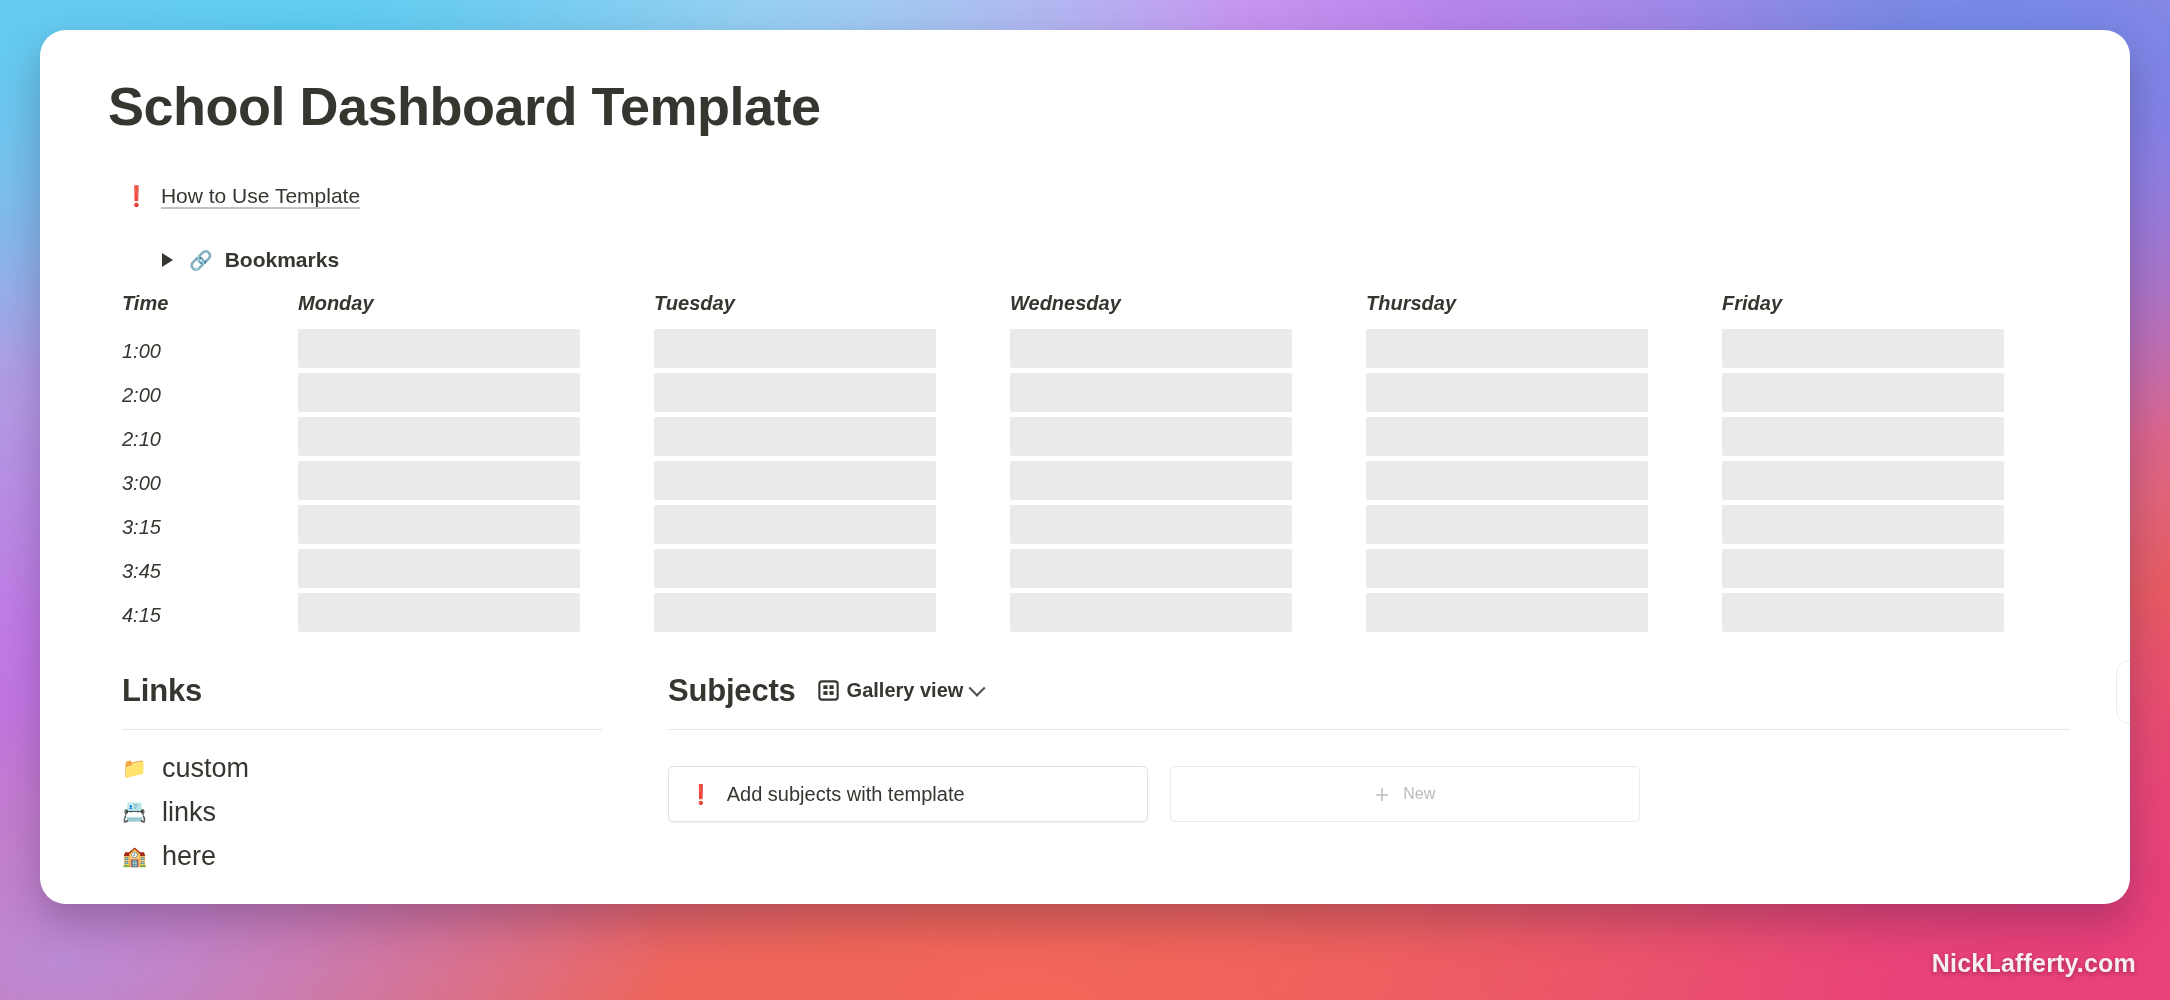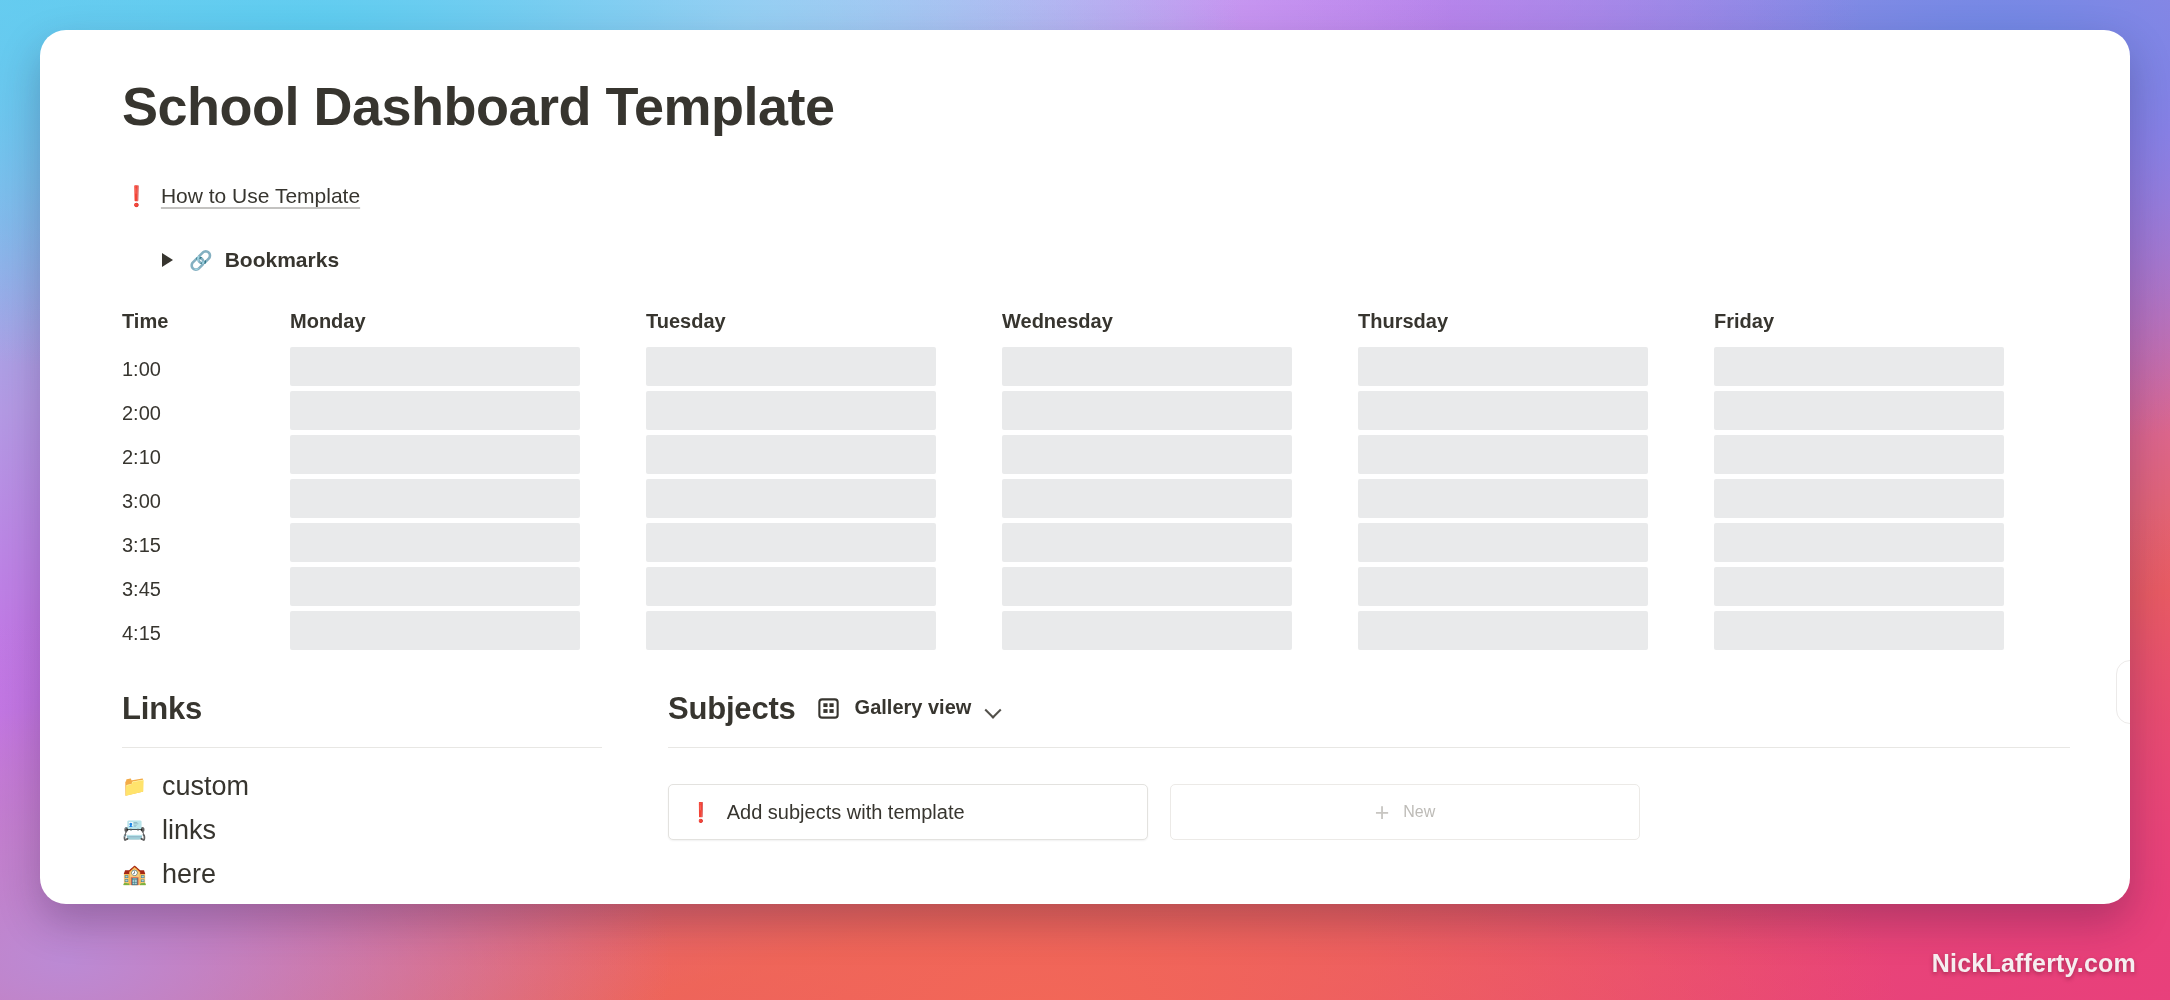--- a/index.html
+++ b/index.html
@@ -43,21 +43,21 @@
     padding: 36px 60px 0 60px;
   }
 
   
   .page-title {
     font-size: 54px;
     font-weight: bold;
     color: #37352f;
     letter-spacing: -0.5px;
     line-height: 1.12;
-    margin: 0 0 0 22px;
+    margin: 0 0 0 8px;
     padding-top: 10px;
   }
 
   
   .howto-row {
     display: flex;
     align-items: center;
     gap: 12px;
     margin: 48px 0 0 24px;
   }
@@ -89,24 +89,25 @@
   }
   .bookmark-emoji { font-size: 19px; margin-left: 4px; }
   .bookmarks-label {
     font-size: 21px;
     font-weight: bold;
     color: #37352f;
   }
 
   
   .schedule {
-    margin: 38px 0 0 22px;
+    margin: 20px 0 0 22px;
     display: grid;
     grid-template-columns: 168px repeat(5, 1fr);
-    column-gap: 0;
+    column-gap: 8px;
+    font-style: italic;
   }
   .sched-head {
     font-size: 20px;
     font-weight: bold;
     color: #37352f;
     padding-bottom: 14px;
   }
   .sched-time {
     font-size: 20px;
     color: #37352f;
@@ -159,22 +160,22 @@
   .links-list { margin-top: 16px; }
 
   
   .subjects-head {
     display: flex;
     align-items: baseline;
     gap: 18px;
   }
   .view-chip {
     display: flex;
-    align-items: flex-end;
-    gap: 16px;
+    align-items: center;
+    gap: 8px;
     cursor: pointer;
     padding: 2px 4px;
     border-radius: 4px;
   }
   .gallery-icon { width: 21px; height: 21px; flex: none; }
   .view-label {
     font-size: 20px;
     font-weight: bold;
     color: #37352f;
   }

